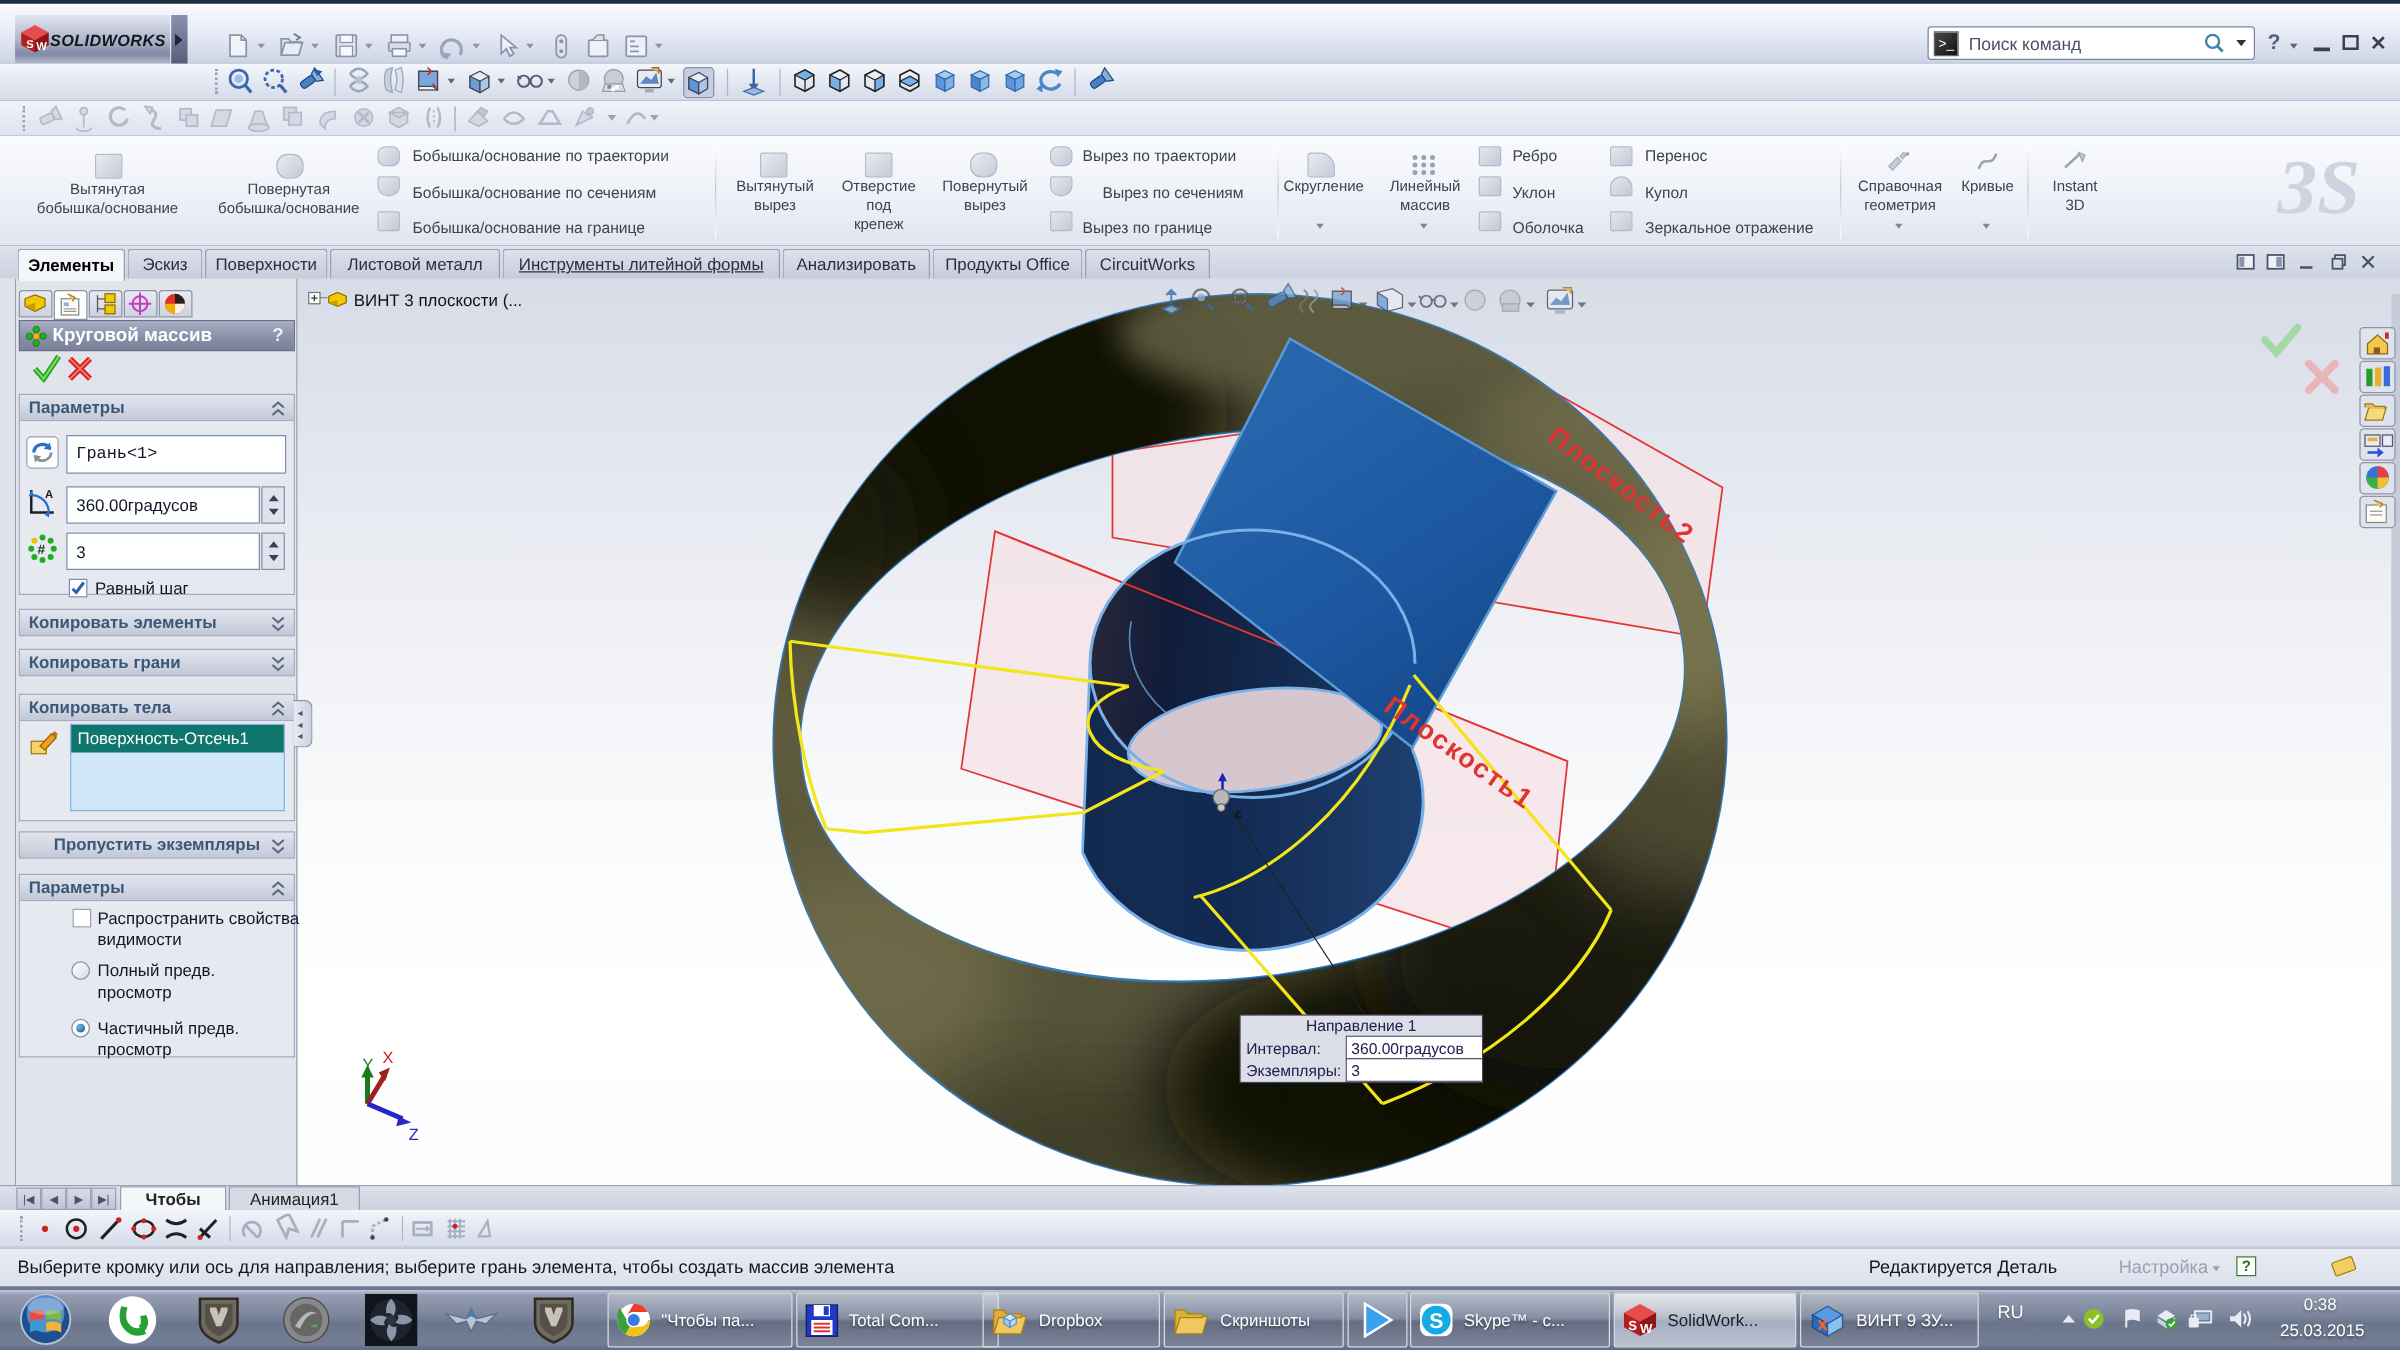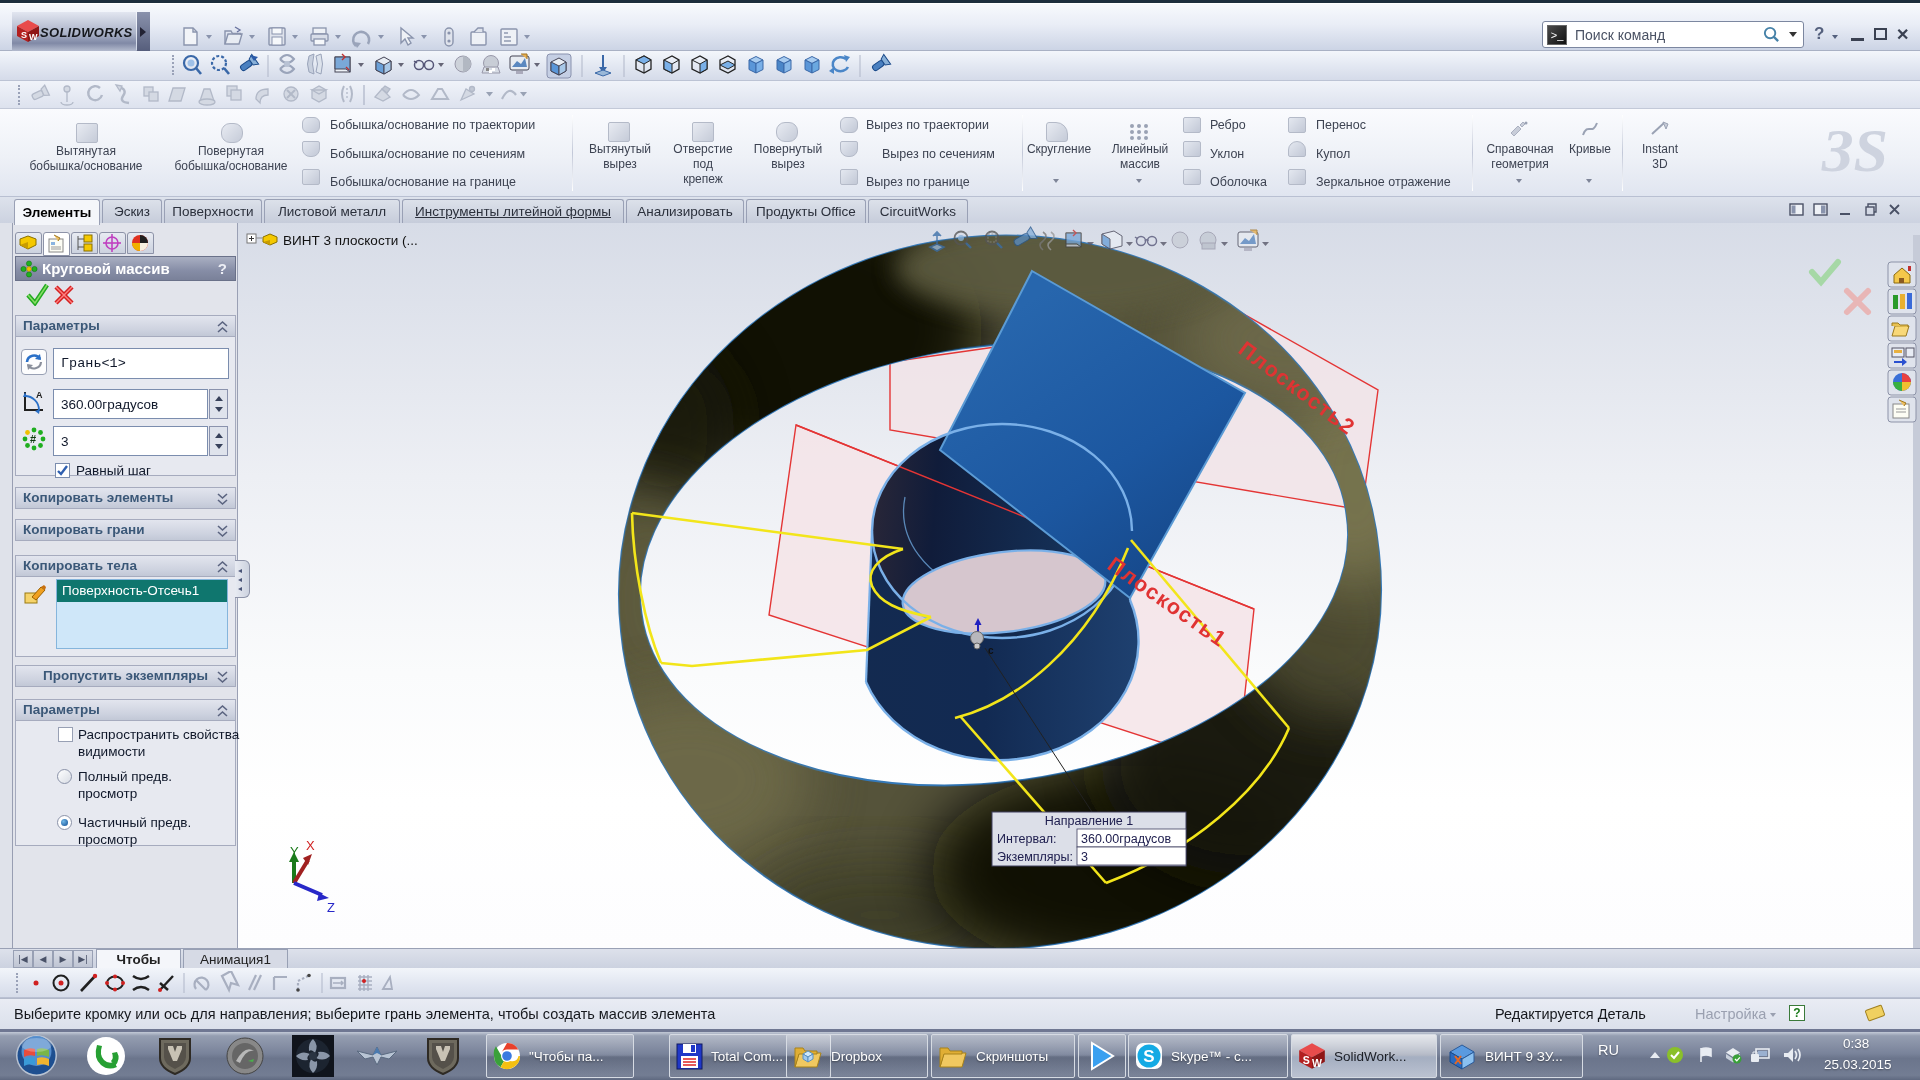--- a/index.html
+++ b/index.html
@@ -1002,21 +1002,21 @@
     <svg style="margin-left:6px;" width="28" height="28" viewBox="0 0 28 28">
         <circle cx="14" cy="14" r="13" fill="#fff"></circle>
         <path d="M14,1 a13,13 0 0 1 11.3,6.5 l-11.3,0 a6.5,6.5 0 0 0 -5.6,3.2 z" fill="#e8402a"></path>
         <path d="M1,14 a13,13 0 0 0 6.5,11.3 l5.6,-9.8 a6.5,6.5 0 0 1 -5.6,-3.2 l-4.6,-8 a13,13 0 0 0 -1.9,9.7z" fill="#3aa03a"></path>
         <path d="M27,14 a13,13 0 0 1 -19.5,11.3 l5.7,-9.8 a6.5,6.5 0 0 0 12.3,-1.5z" fill="#f4c012"></path>
         <circle cx="14" cy="14" r="6" fill="#fff"></circle>
         <circle cx="14" cy="14" r="4.8" fill="#3a7ae0"></circle>
       </svg>
     <span class="lbl">"Чтобы па...</span>
   </div>
-  <div class="tbtn" style="left:669px;width:162px;">
+  <div class="tbtn" style="left:637px;width:162px;">
     <svg style="margin-left:6px;" width="27" height="27" viewBox="0 0 27 27">
         <rect x="1" y="1" width="25" height="25" fill="#2038c8" stroke="#101a60"></rect>
         <rect x="7" y="1" width="13" height="9" fill="#fff"></rect>
         <rect x="15" y="2" width="4" height="7" fill="#2038c8"></rect>
         <rect x="5" y="13" width="17" height="12" fill="#fff"></rect>
         <g stroke="#e03030" stroke-width="1.6">
           <line x1="7" y1="16" x2="20" y2="16"></line>
           <line x1="7" y1="19" x2="20" y2="19"></line>
           <line x1="7" y1="22" x2="20" y2="22"></line>
         </g>

